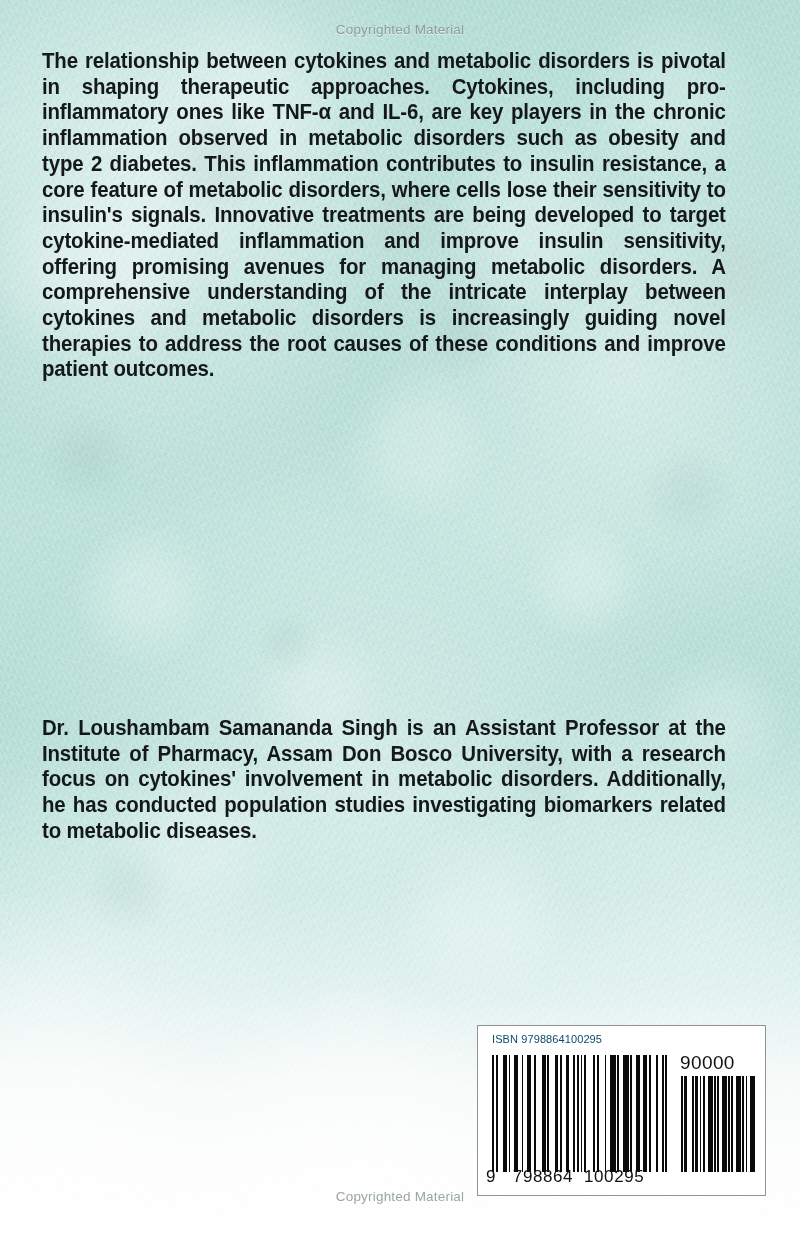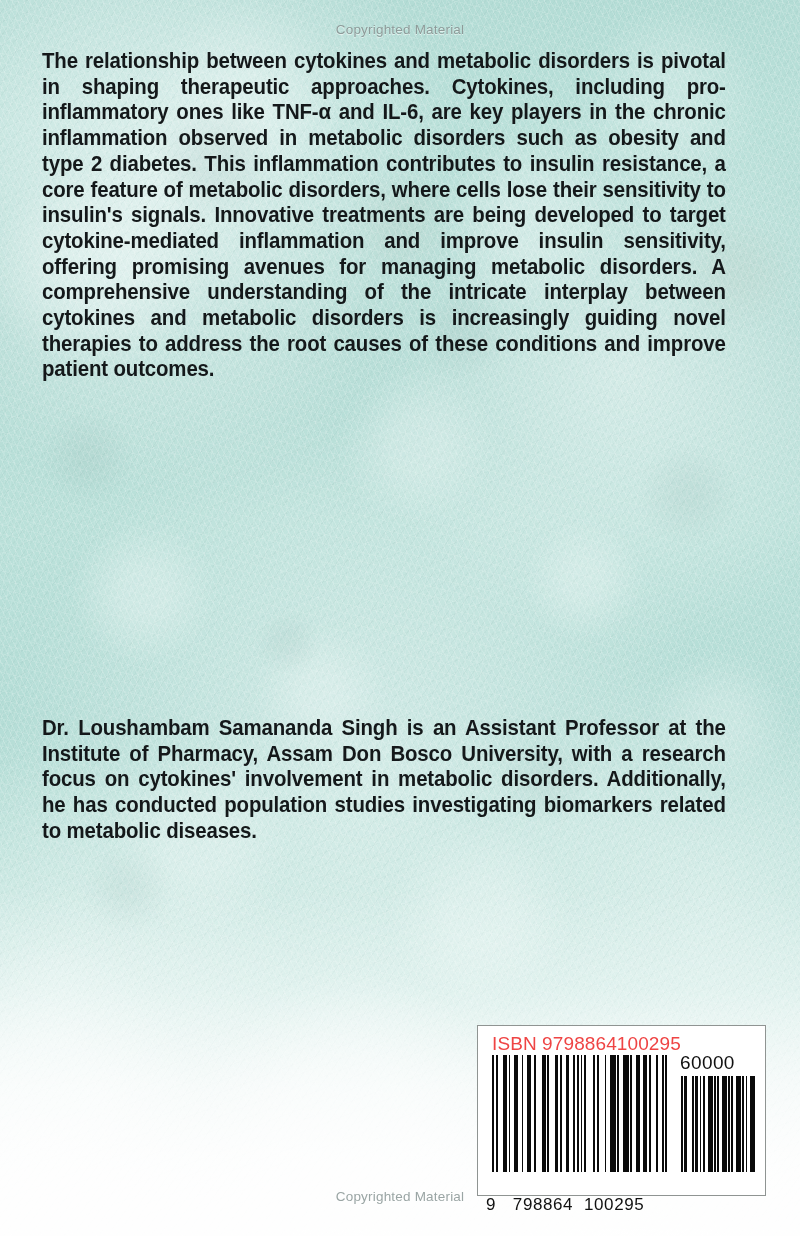--- a/index.html
+++ b/index.html
@@ -153,22 +153,22 @@
     height: 171px;
     background: #ffffff;
     border: 1px solid #8f9492;
     box-sizing: border-box;
   }
   #isbn-text {
     position: absolute;
     left: 14px;
     top: 7px;
     font-family: "Liberation Sans", sans-serif;
-    font-size: 19px;
-    color: #ef4444;
+    font-size: 11px;
+    color: #0c4a6e;
     letter-spacing: .1px;
     white-space: nowrap;
   }
   #addon-text {
     position: absolute;
     left: 202px;
     top: 26px;
     font-family: "Liberation Sans", sans-serif;
     font-size: 19px;
     color: #111;
@@ -203,21 +203,21 @@
     top: 141px;
     width: 190px;
     font-family: "Liberation Sans", sans-serif;
     font-size: 17px;
     color: #111;
     display: flex;
     align-items: baseline;
   }
   #ean-digits span { display: block; }
   #ean-d-lead  { width: 16px; text-align: left; }
-  #ean-d-left  { width: 82px; text-align: center; letter-spacing: .6px; margin-top: 28px; }
+  #ean-d-left  { width: 82px; text-align: center; letter-spacing: .6px; }
   #ean-d-right { width: 82px; text-align: left; letter-spacing: .6px; }
 </style>
 </head>
 <body>
 
 <div id="cover">
 
   <div class="tex tex-base"></div>
   <div class="tex tex-fib1"></div>
   <div class="tex tex-fib2"></div>
@@ -229,21 +229,21 @@
 
     <div class="copyright-strip" id="copyright-top">Copyrighted Material</div>
 
     <div class="blurb" id="description-paragraph">The relationship between cytokines and metabolic disorders is pivotal in shaping therapeutic approaches. Cytokines, including pro-inflammatory ones like TNF-α and IL-6, are key players in the chronic inflammation observed in metabolic disorders such as obesity and type 2 diabetes. This inflammation contributes to insulin resistance, a core feature of metabolic disorders, where cells lose their sensitivity to insulin's signals. Innovative treatments are being developed to target cytokine-mediated inflammation and improve insulin sensitivity, offering promising avenues for managing metabolic disorders. A comprehensive understanding of the intricate interplay between cytokines and metabolic disorders is increasingly guiding novel therapies to address the root causes of these conditions and improve patient outcomes.</div>
 
     <div class="blurb" id="author-bio-paragraph">Dr. Loushambam Samananda Singh is an Assistant Professor at the Institute of Pharmacy, Assam Don Bosco University, with a research focus on cytokines' involvement in metabolic disorders. Additionally, he has conducted population studies investigating biomarkers related to metabolic diseases.</div>
 
     <div id="barcode-block">
       <div id="isbn-text">ISBN 9798864100295</div>
 
-      <div id="addon-text">60000</div>
+      <div id="addon-text">90000</div>
 
       <div class="bars" id="ean-bars">
           <i style="width: 1.85px; background: rgb(10, 10, 10);"></i>
           <i style="width: 1.85px; background: transparent;"></i>
           <i style="width: 1.85px; background: rgb(10, 10, 10);"></i>
           <i style="width: 5.55px; background: transparent;"></i>
           <i style="width: 3.7px; background: rgb(10, 10, 10);"></i>
           <i style="width: 1.85px; background: transparent;"></i>
           <i style="width: 1.85px; background: rgb(10, 10, 10);"></i>
           <i style="width: 3.7px; background: transparent;"></i>

